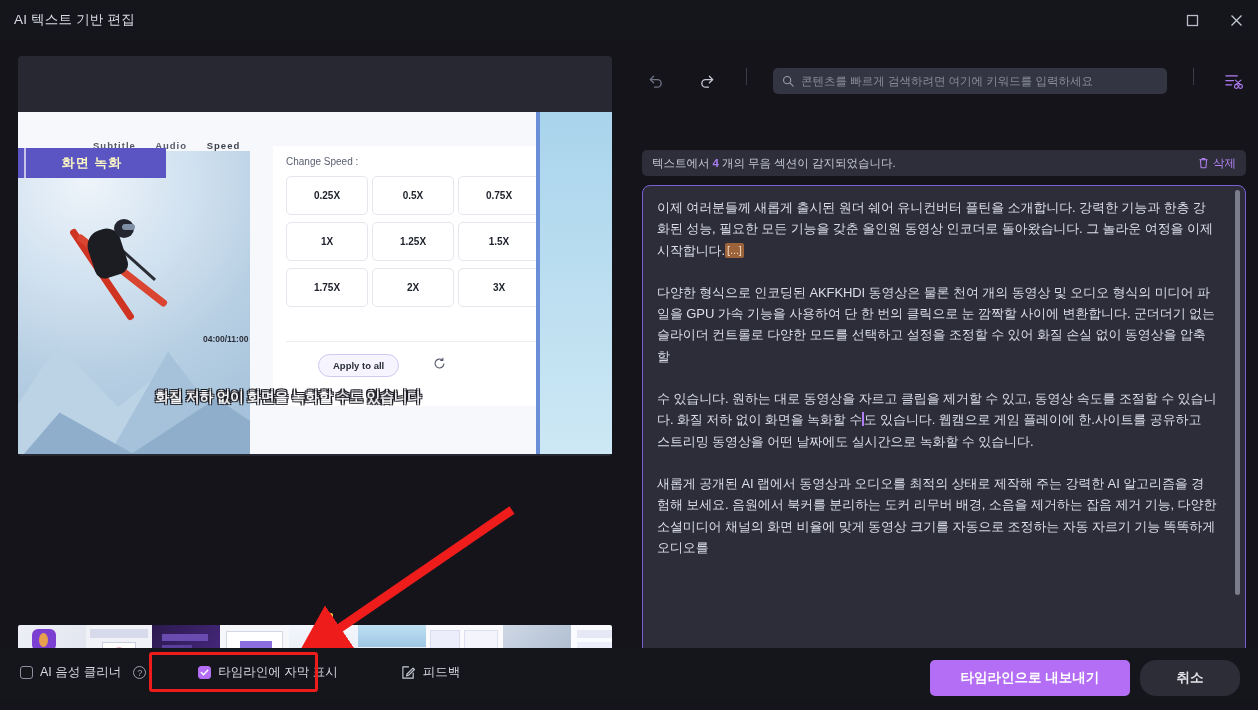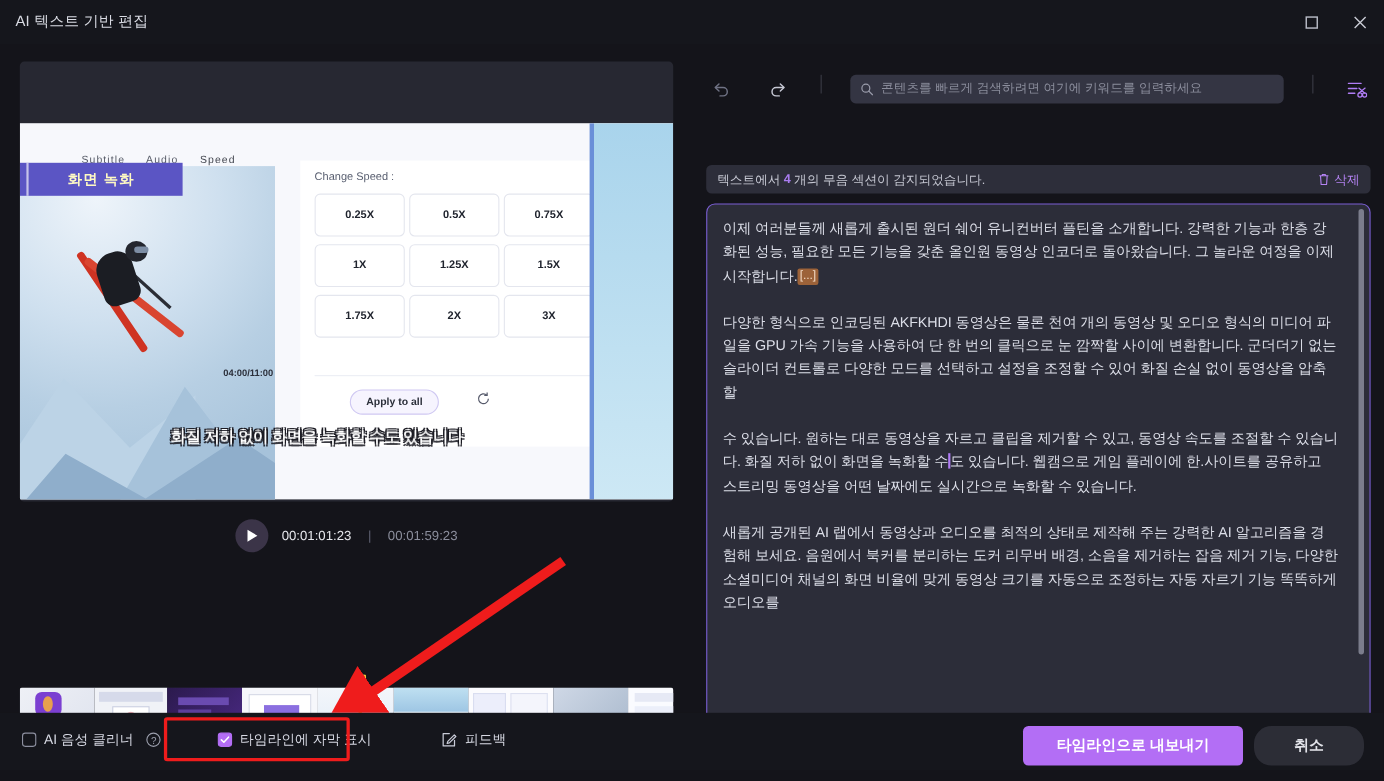--- a/index.html
+++ b/index.html
@@ -52,22 +52,22 @@
     overflow: hidden;
   }
   
   #video-frame {
     position: absolute; left: 0; top: 56px;
     width: 594px; height: 342px;
     background: #f7f8fc;
     overflow: hidden;
   }
   #vf-tabs {
-    position: absolute; left: 56px; top: 28px;
-    font-size: 9.5px; color: #3a3f4d; font-weight: 400;
+    position: absolute; left: 75px; top: 28px;
+    font-size: 9.5px; color: #3a3f4d; font-weight: 700;
     letter-spacing: 1px; white-space: nowrap;
     opacity:.85;
   }
   #vf-tabs span { margin-right: 16px; }
   #vf-tabs span.active { color: #20242e; }
   #skier {
     position: absolute; left: 0; top: 39px;
     width: 232px; height: 303px;
     background:
       radial-gradient(circle at 30% 10%, #eef4fa 0%, #cfe0ef 35%, #b7cfe3 60%, #9fbdd6 100%);
@@ -417,30 +417,20 @@
         <div id="blue-bar-edge"></div>
         <div id="blue-bar"></div>
 
         <div id="subtitle-overlay">
           <span>화질 저하 없이 화면을 녹화할 수도 있습니다</span>
           <span class="dup">화질 저하 없이 화면을 녹화할 수도 있습니다</span>
         </div>
       </div>
     </div>
 
-    <div id="playback">
-      <div id="play-btn">
-        <svg width="11" height="12" viewBox="0 0 11 12">
-          <path d="M1 0.6 L10 6 L1 11.4 Z" fill="#ffffff"></path>
-        </svg>
-      </div>
-      <div id="time-cur">00:01:01:23</div>
-      <div id="time-sep">|</div>
-      <div id="time-tot">00:01:59:23</div>
-    </div>
 
     <div id="filmstrip">
       <div class="thumb" style="width:68px;background:linear-gradient(135deg,#eef0f6 0%,#dfe3ee 100%);">
         <div style="position:absolute;left:14px;top:4px;width:24px;height:22px;background:#7b3fd1;border-radius:6px;"></div>
         <div style="position:absolute;left:21px;top:8px;width:9px;height:14px;background:#e8a04e;border-radius:50%;"></div>
         <div style="position:absolute;left:0;bottom:2px;font-size:9px;font-weight:800;color:#21242c;">ondershare</div>
       </div>
       <div class="thumb" style="width:66px;background:#f0f2f7;">
         <div style="position:absolute;left:4px;top:4px;right:4px;height:9px;background:#d6daea;"></div>
         <div style="position:absolute;left:16px;top:17px;width:34px;height:22px;background:#fff;border:1px solid #c9cee0;"></div>

